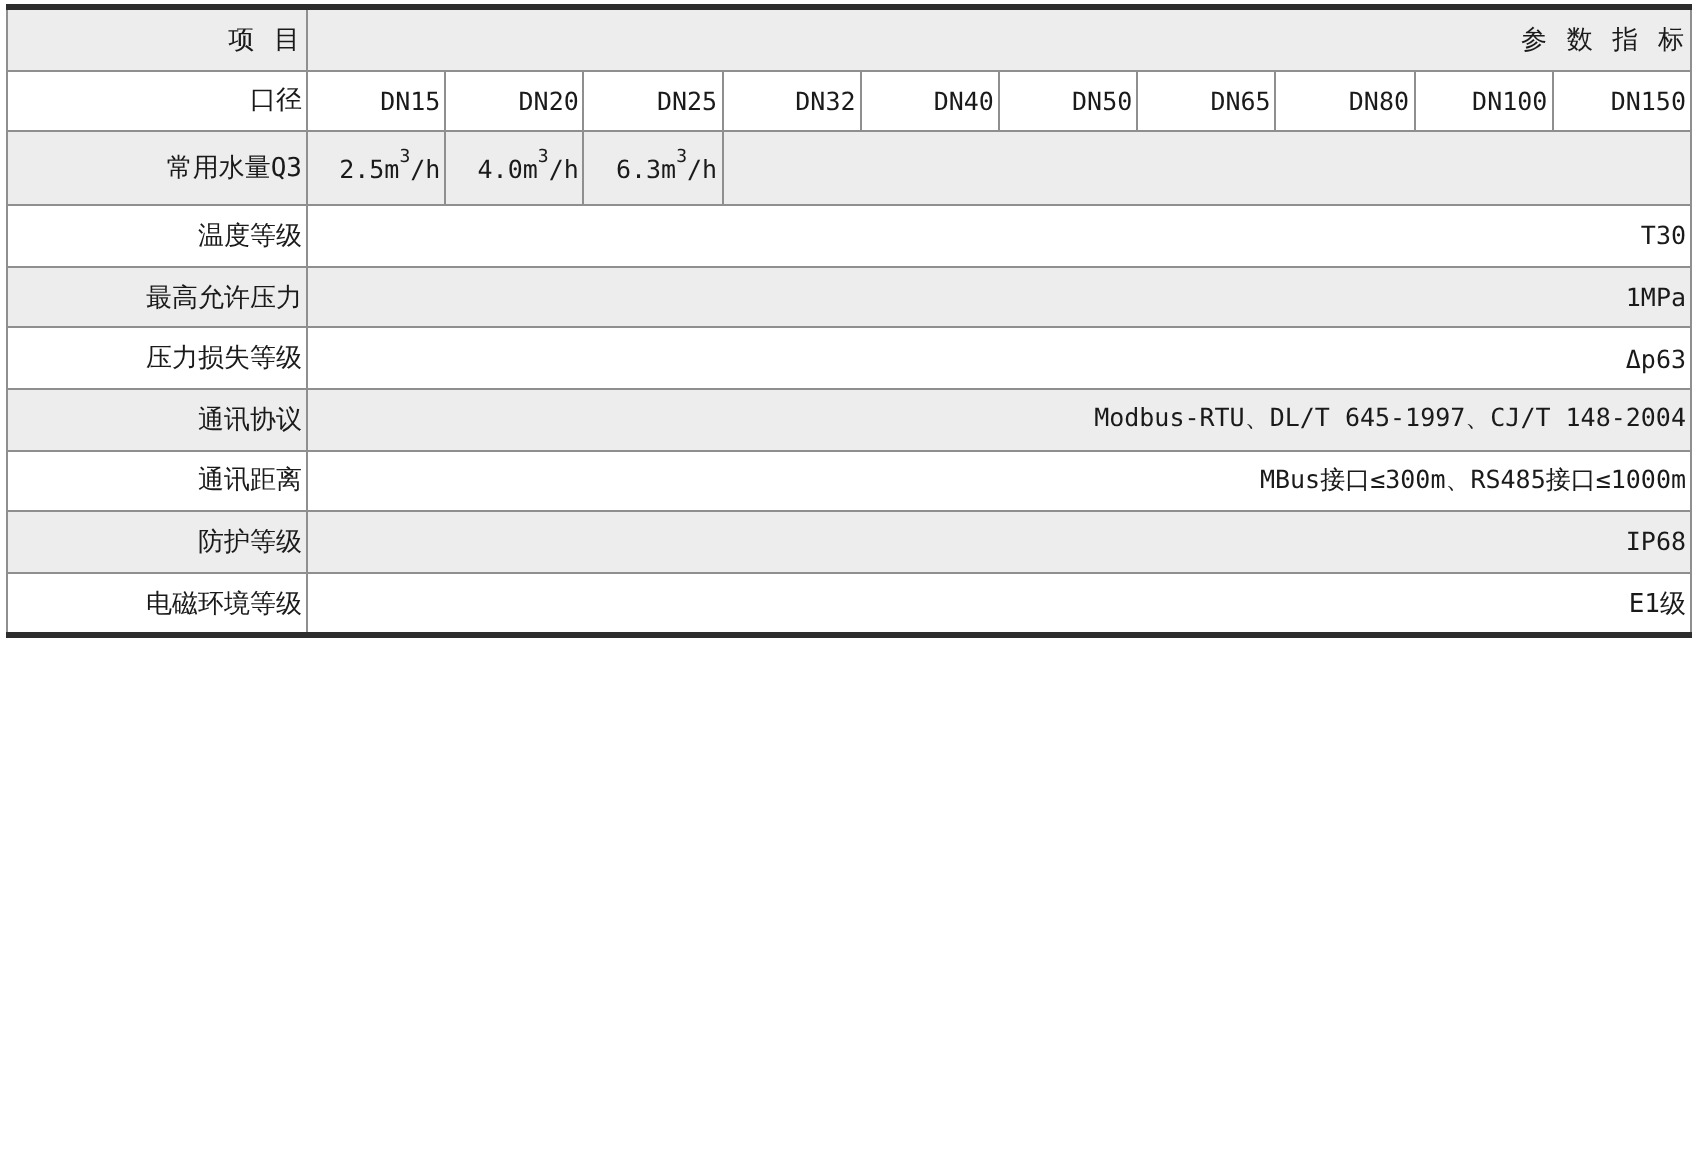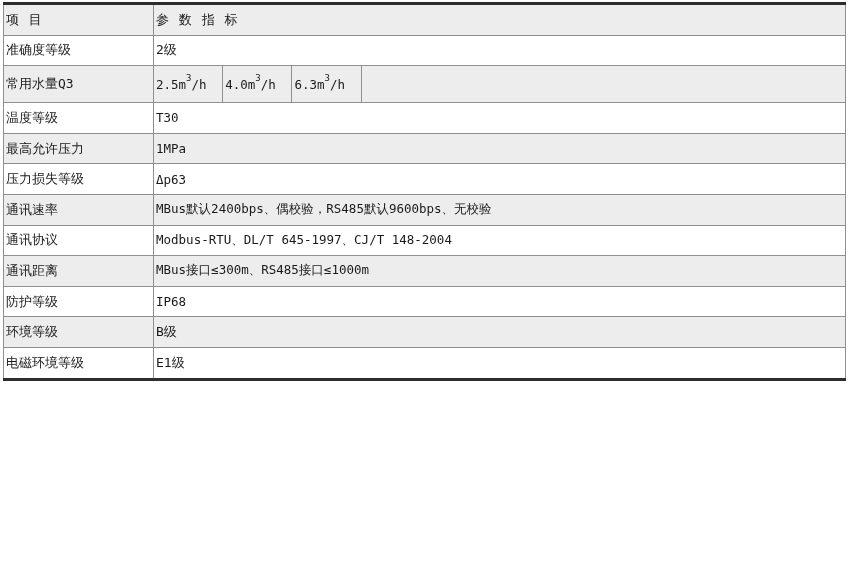--- a/index.html
+++ b/index.html
@@ -22,21 +22,21 @@
     table-layout: fixed;
     width: 843px;
     border-top: 3px solid #2d2d2d;
     border-bottom: 3px solid #2d2d2d;
     border-left: 1px solid #8a8a8a;
     border-right: 1px solid #8a8a8a;
   }
   col.label-col { width: 150px; }
   td {
     border: 1px solid #8f8f8f;
-    text-align: left;
+    text-align: right;
     vertical-align: middle;
     font-size: 13px;
     height: 29.6px;
     padding: 0 2px;
     overflow: hidden;
     white-space: nowrap;
   }
   tr:nth-child(odd) td { background: #ededed; }
   tr:nth-child(even) td { background: #ffffff; }
   td.dn, td.val-latin { font-size: 12.5px; }
@@ -67,25 +67,34 @@
         <col>
         <col>
   </colgroup>
   <tbody>
 
     <tr>
       <td class="hdr">项 目</td>
       <td class="hdr" colspan="10">参 数 指 标</td>
     </tr>
 
+    <tr>
+      <td>口径</td>
+      <td class="dn">DN15</td>
+      <td class="dn">DN20</td>
+      <td class="dn">DN25</td>
+      <td class="dn">DN32</td>
+      <td class="dn">DN40</td>
+      <td class="dn">DN50</td>
+      <td class="dn">DN65</td>
+      <td class="dn">DN80</td>
+      <td class="dn">DN100</td>
+      <td class="dn">DN150</td>
+    </tr>
 
-    <tr>
-      <td>准确度等级</td>
-      <td colspan="10">2级</td>
-    </tr>
 
     <tr class="q3-row">
       <td>常用水量Q3</td>
       <td class="val-latin"><span>2.5m</span><sup class="cube">3</sup><span>/h</span></td>
       <td class="val-latin"><span>4.0m</span><sup class="cube">3</sup><span>/h</span></td>
       <td class="val-latin"><span>6.3m</span><sup class="cube">3</sup><span>/h</span></td>
       <td colspan="7"></td>
     </tr>
 
 
@@ -95,38 +104,30 @@
     </tr>
     <tr>
       <td>最高允许压力</td>
       <td class="val-latin" colspan="10">1MPa</td>
     </tr>
     <tr>
       <td>压力损失等级</td>
       <td class="val-latin" colspan="10">Δp63</td>
     </tr>
     <tr>
-      <td>通讯速率</td>
-      <td class="val-latin" colspan="10">MBus默认2400bps、偶校验，RS485默认9600bps、无校验</td>
-    </tr>
-    <tr>
       <td>通讯协议</td>
       <td class="val-latin" colspan="10">Modbus-RTU、DL/T 645-1997、CJ/T 148-2004</td>
     </tr>
     <tr>
       <td>通讯距离</td>
       <td class="val-latin" colspan="10">MBus接口≤300m、RS485接口≤1000m</td>
     </tr>
     <tr>
       <td>防护等级</td>
       <td class="val-latin" colspan="10">IP68</td>
     </tr>
     <tr>
-      <td>环境等级</td>
-      <td colspan="10">B级</td>
-    </tr>
-    <tr>
       <td>电磁环境等级</td>
       <td colspan="10">E1级</td>
     </tr>
   </tbody>
 </table>
 </div>
 
 </body></html>

